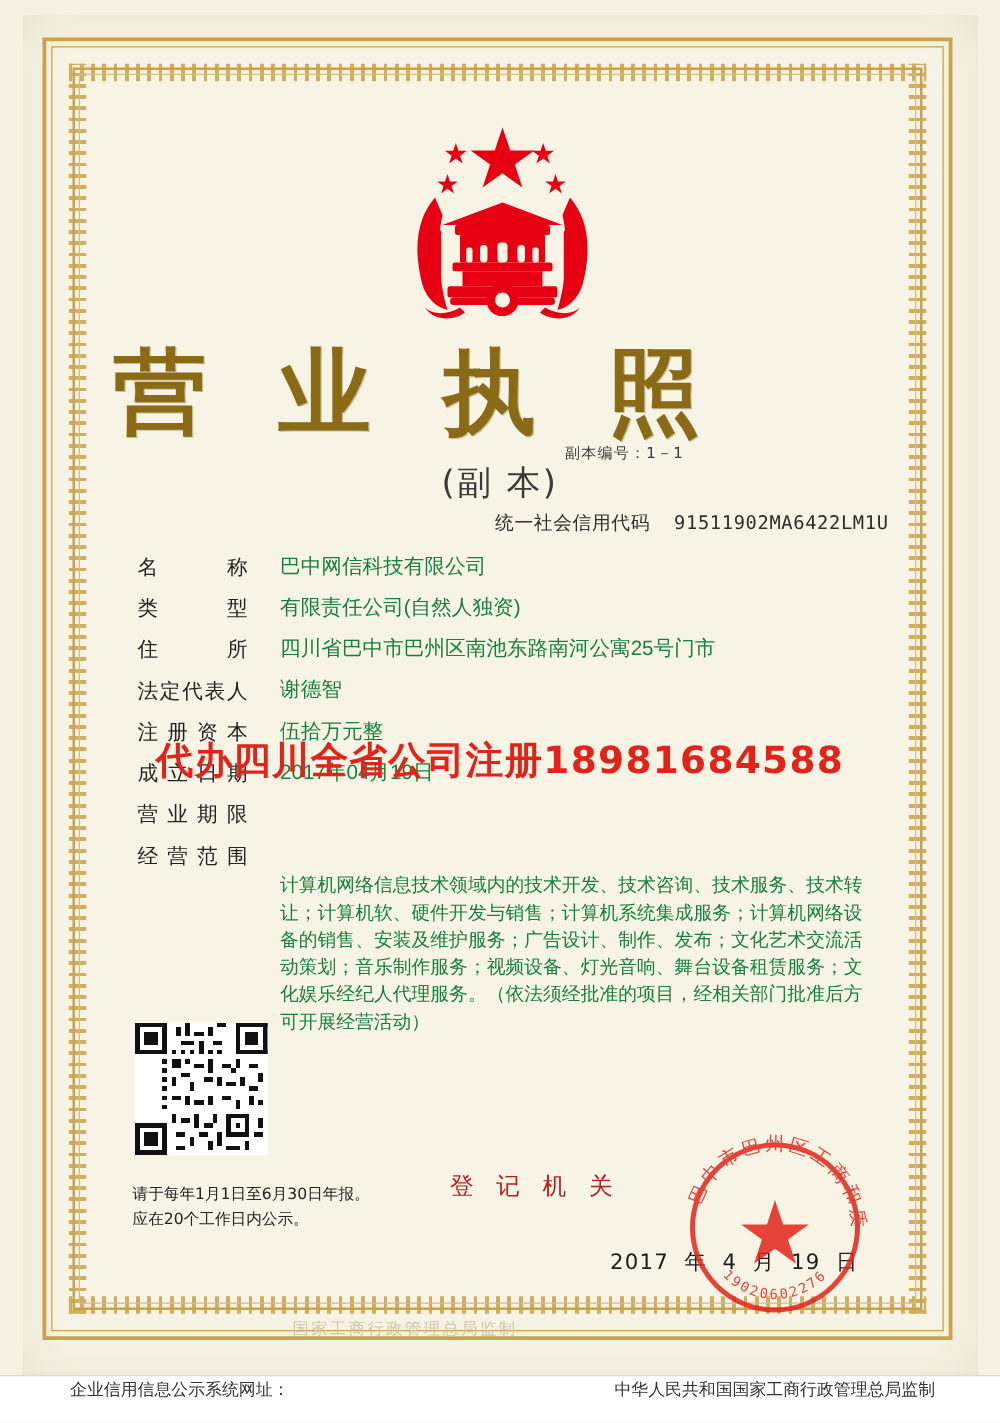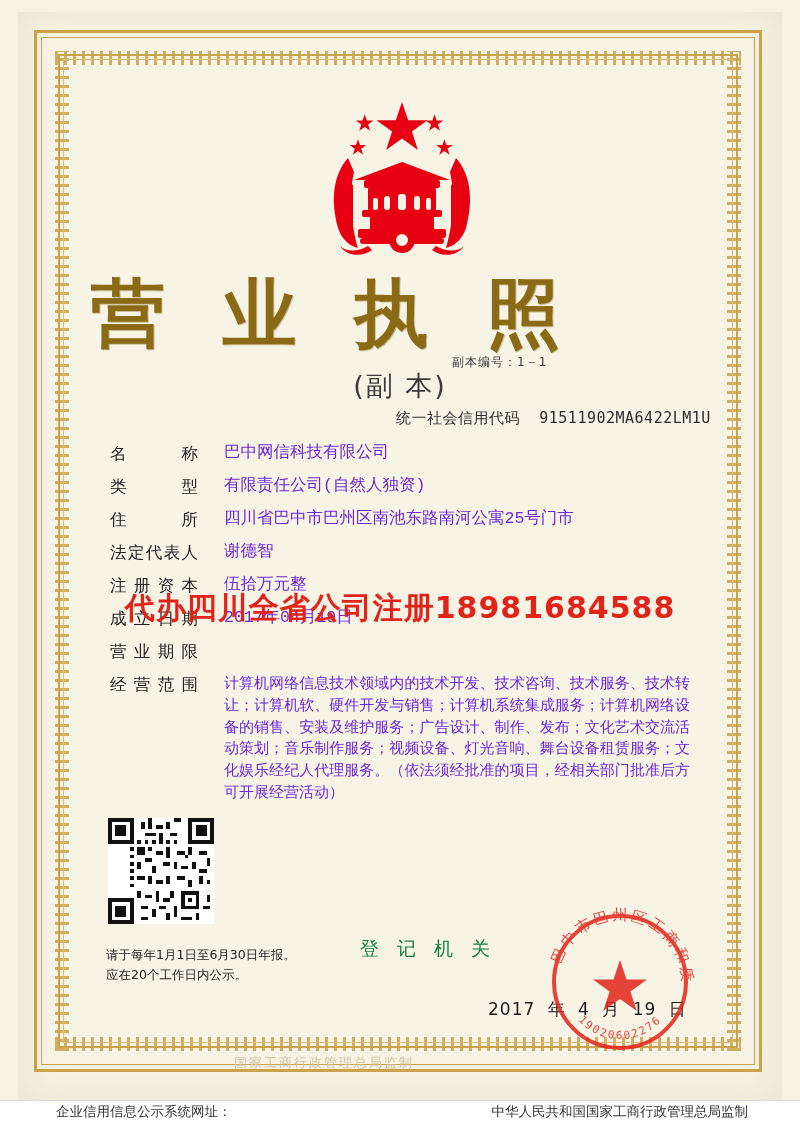--- a/index.html
+++ b/index.html
@@ -168,29 +168,30 @@
     font-size: 16.5px;
     color: #222;
     letter-spacing: 0px;
     text-align: justify;
     text-align-last: justify;
     padding-right: 26px;
     box-sizing: border-box;
   }
   .row .value {
     flex: 1 1 auto;
-    font-family: Liberation Mono, monospace;
+    font-family: Liberation Sans, sans-serif;
     font-size: 16.5px;
-    color: #6d28d9;
+    color: #15803d;
     line-height: 1.22;
   }
   .row.scope .value {
     font-size: 15px;
     line-height: 1.45;
     text-align: justify;
+    margin-top: 24px;
   }
 
   
   .watermark {
     position: absolute;
     left: 0;
     top: 588px;
     width: 800px;
     text-align: center;
     font-family: "DejaVu Sans", sans-serif;
@@ -224,21 +225,21 @@
   }
 
   
   .authority {
     position: absolute;
     left: 360px;
     top: 936px;
     font-family: "DejaVu Sans", sans-serif;
     font-size: 19px;
     letter-spacing: 6px;
-    color: #15803d;
+    color: #b91c1c;
   }
   .issue-date {
     position: absolute;
     left: 488px;
     top: 998px;
     font-family: "DejaVu Sans", sans-serif;
     font-size: 17px;
     color: #1c1c1c;
     letter-spacing: 1px;
   }

